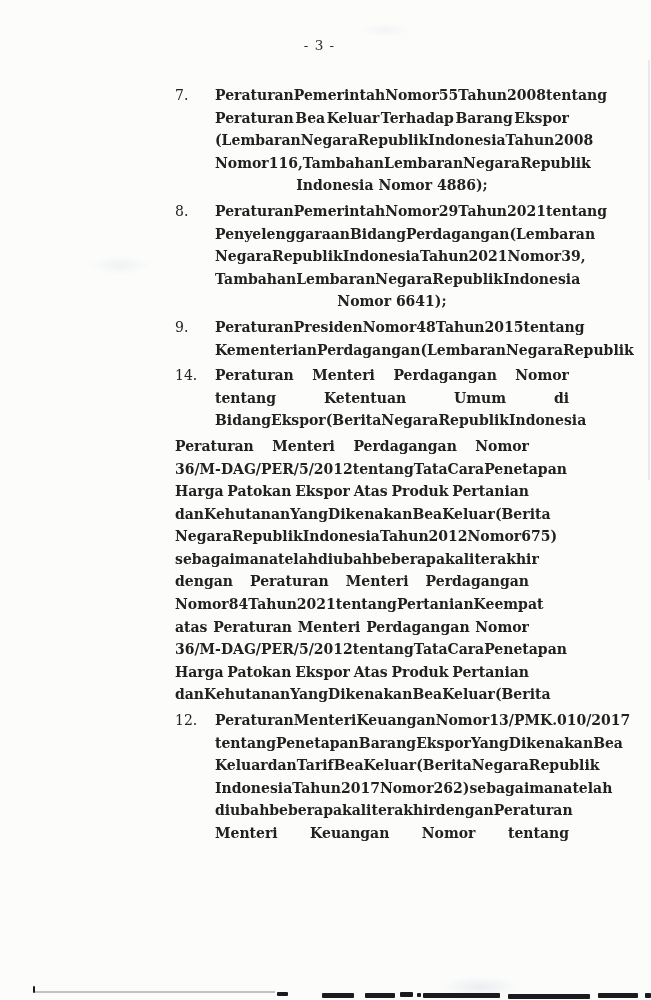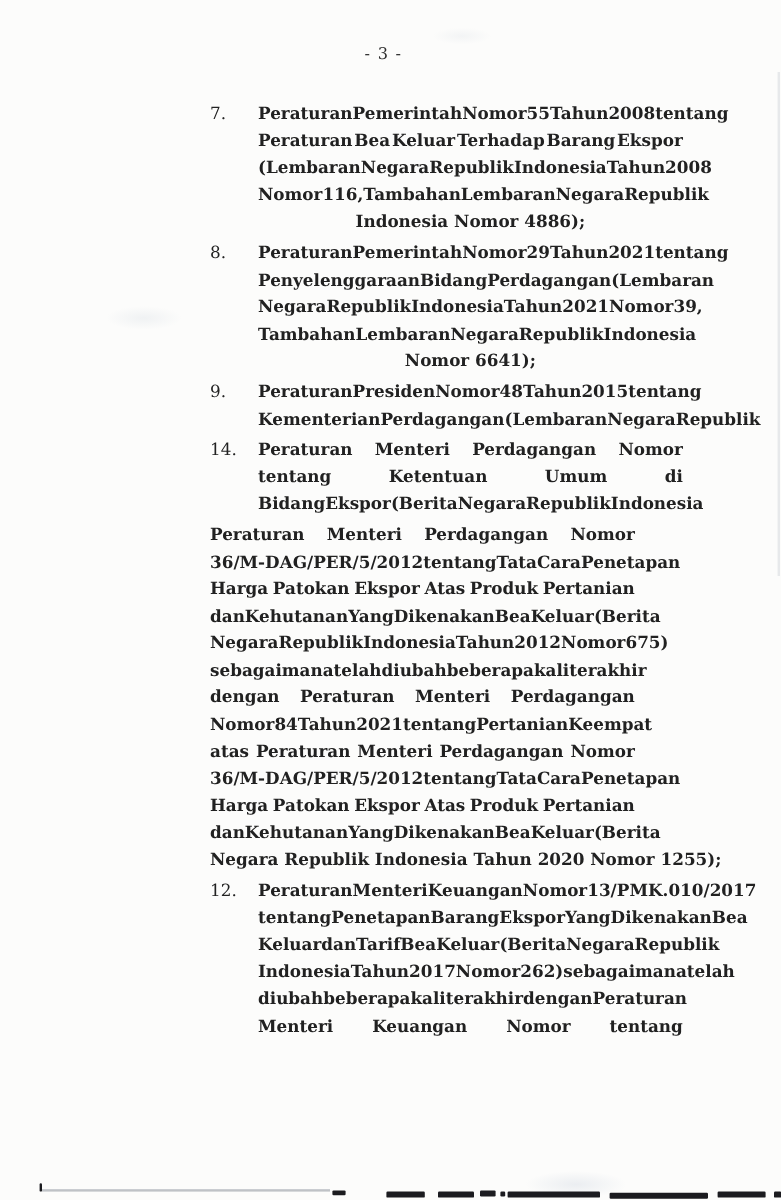--- a/index.html
+++ b/index.html
@@ -283,21 +283,20 @@
         </div>
         <div class="line just">
           <span>dan</span>
           <span>Kehutanan</span>
           <span>Yang</span>
           <span>Dikenakan</span>
           <span>Bea</span>
           <span>Keluar</span>
           <span>(Berita</span>
         </div>
-        <div class="line plain">Negara Republik Indonesia Tahun 2020 Nomor 1255);</div>
       </div>
     </li>
     <li class="item">
       <span class="num">12.</span>
       <div class="lines">
         <div class="line just">
           <span>Peraturan</span>
           <span>Menteri</span>
           <span>Keuangan</span>
           <span>Nomor</span>

